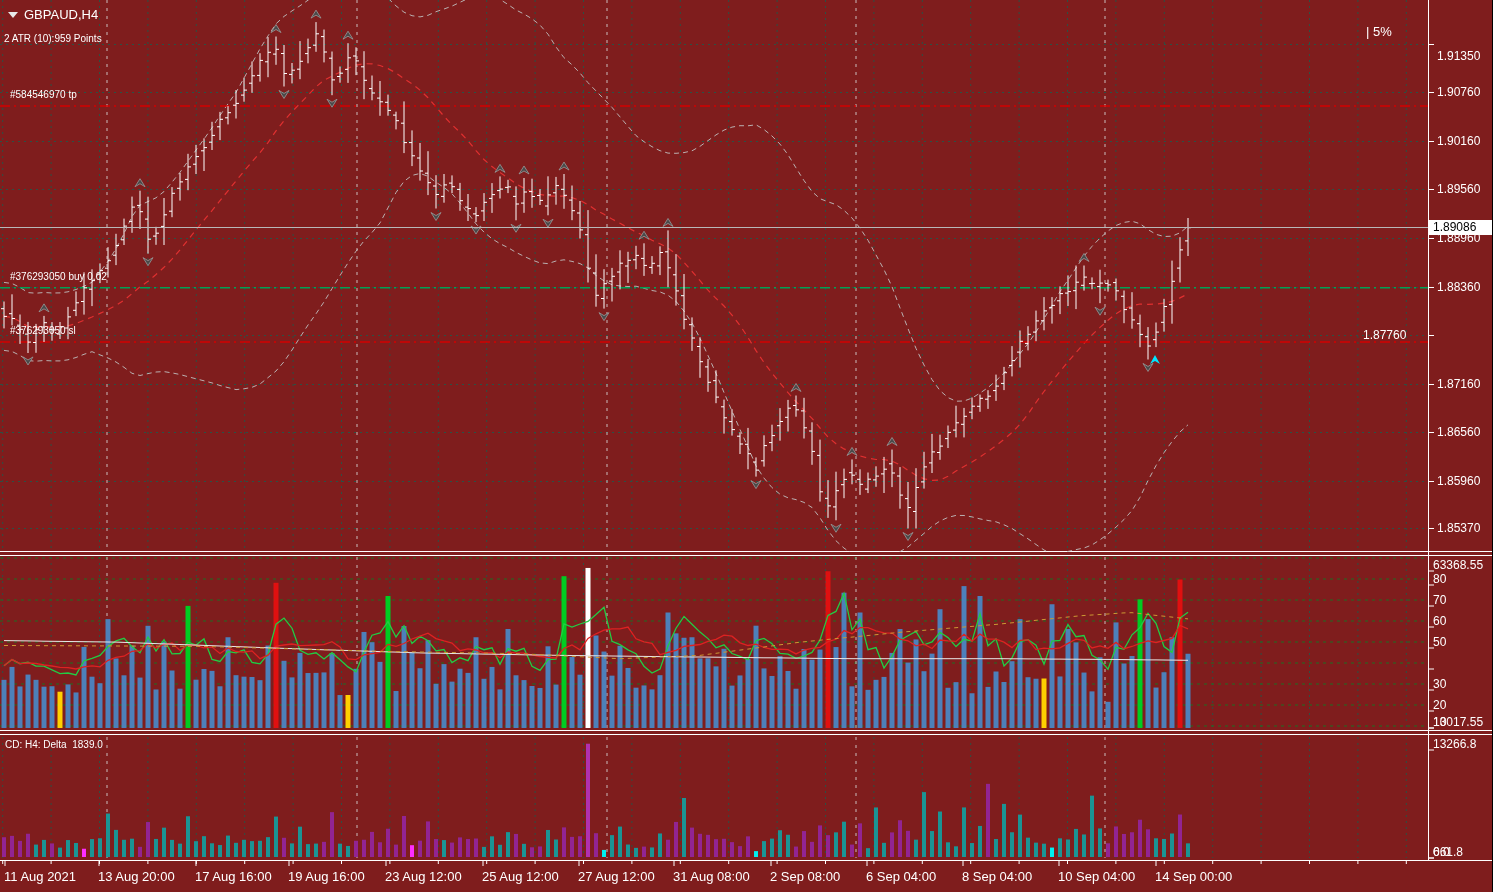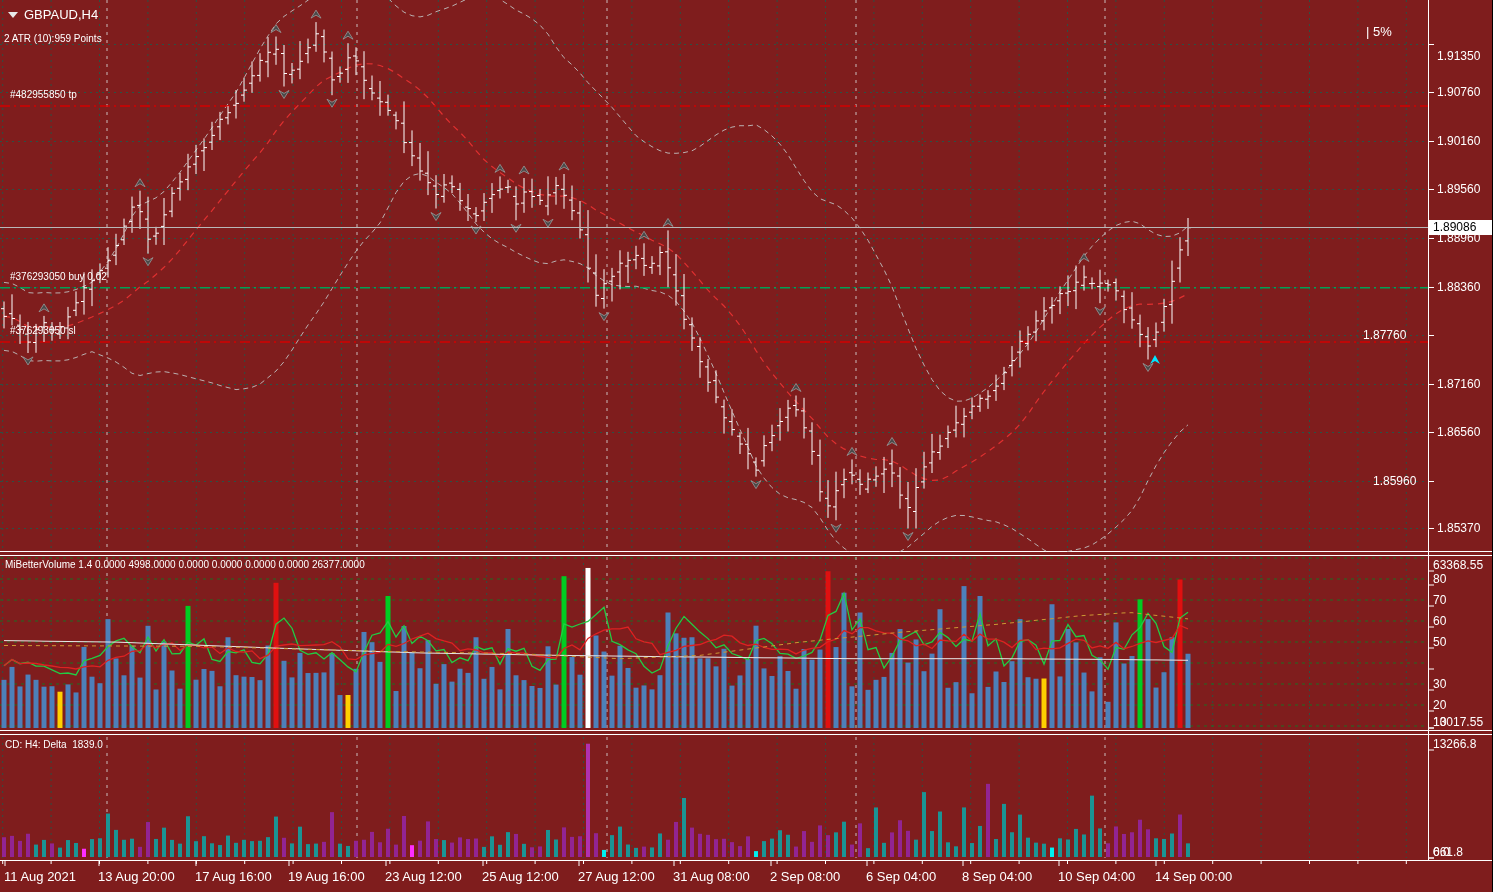--- a/index.html
+++ b/index.html
@@ -579,40 +579,39 @@
     </svg>
 
   <div id="symbol-title">
     <span id="dd-icon"></span>
     <span>GBPAUD,H4</span>
   </div>
 
   <div class="lbl" style="left:4px;top:33px;">2 ATR (10):959 Points</div>
   <div id="percent-label">| 5%</div>
 
-  <div class="lbl" style="left:10px;top:89px;">#482955850 tp</div>
+  <div class="lbl" style="left:10px;top:89px;">#584546970 tp</div>
   <div class="lbl" style="left:10px;top:271px;">#376293050 buy 0.02</div>
   <div class="lbl" style="left:10px;top:325px;">#376293050 sl</div>
 
-  <div class="lbl" style="left:5px;top:559px;">MiBetterVolume 1.4 0.0000 4998.0000 0.0000 0.0000 0.0000 0.0000 26377.0000</div>
   <div class="lbl" style="left:5px;top:739px;">CD: H4: Delta  1839.0</div>
 
   <div id="price-tag">1.89086</div>
 
   <div id="price-axis">
       <div class="axlbl" style="left: 1437px; top: 37px; margin-top: 12px;">1.91350</div>
       <div class="axlbl" style="left: 1437px; top: 85px;">1.90760</div>
       <div class="axlbl" style="left: 1437px; top: 134px;">1.90160</div>
       <div class="axlbl" style="left: 1437px; top: 182px;">1.89560</div>
       <div class="axlbl" style="left: 1437px; top: 231px;">1.88960</div>
       <div class="axlbl" style="left: 1437px; top: 280px;">1.88360</div>
       <div class="axlbl" style="left: 1363px; top: 328px;">1.87760</div>
       <div class="axlbl" style="left: 1437px; top: 377px;">1.87160</div>
       <div class="axlbl" style="left: 1437px; top: 425px;">1.86560</div>
-      <div class="axlbl" style="left: 1373px; top: 474px;">1.85960</div>
+      <div class="axlbl" style="left: 1437px; top: 474px;">1.85960</div>
       <div class="axlbl" style="left: 1437px; top: 521px;">1.85370</div>
     </div>
   <div id="vol-axis">
       <div class="axlbl" style="left: 1433px; top: 558px;">63368.55</div>
       <div class="axlbl" style="left: 1433px; top: 572px;">80</div>
       <div class="axlbl" style="left: 1433px; top: 593px;">70</div>
       <div class="axlbl" style="left: 1433px; top: 614px;">60</div>
       <div class="axlbl" style="left: 1433px; top: 635px;">50</div>
       <div class="axlbl" style="left: 1513px; top: 656px;">40</div>
       <div class="axlbl" style="left: 1433px; top: 677px;">30</div>

